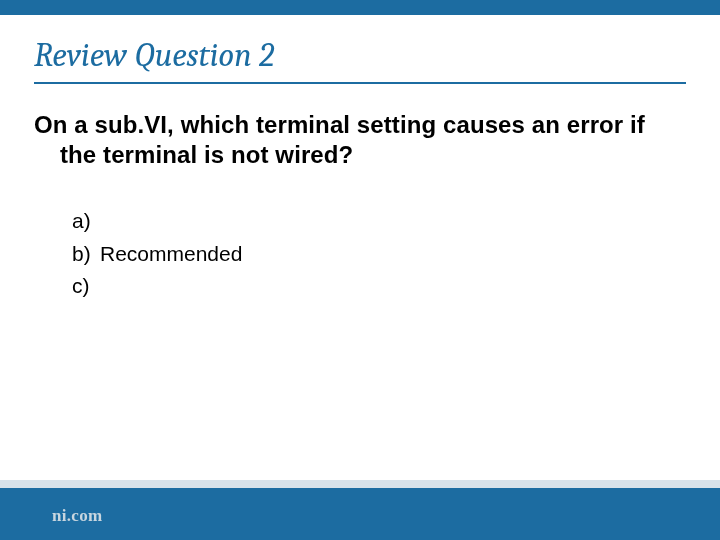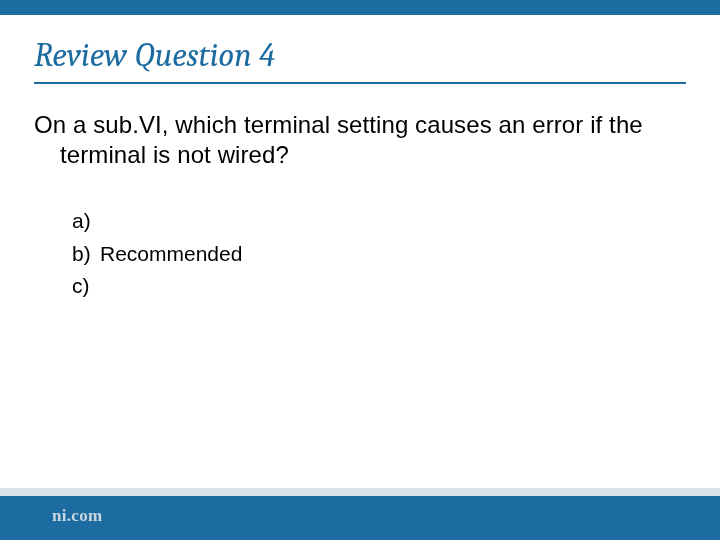--- a/index.html
+++ b/index.html
@@ -37,20 +37,21 @@
   }
   .question {
     position: absolute;
     top: 110px;
     left: 34px;
     width: 640px;
     font-size: 24px;
     line-height: 1.25;
     color: #000;
     letter-spacing: 0.1px;
+    font-weight: bold;
   }
   .question .indent {
     display: block;
     padding-left: 26px;
     text-indent: -26px;
   }
   .options {
     position: absolute;
     top: 205px;
     left: 72px;
@@ -67,21 +68,21 @@
     width: 28px;
     flex: 0 0 28px;
   }
   .option.correct .text {
     font-weight: 700;
   }
   .bottom-bar {
     position: absolute;
     bottom: 0; left: 0;
     width: 100%;
-    height: 44px;
+    height: 52px;
     background: #1c6ca1;
     text-align: center;
   }
   .bottom-bar::before {
     content: "";
     position: absolute;
     top: -8px; left: 0;
     width: 100%;
     height: 8px;
     background: #d7e2ea;
@@ -96,21 +97,21 @@
     font-size: 17px;
     letter-spacing: 0.3px;
   }
 </style>
 </head>
 <body>
 
 <div class="slide">
   <div class="top-bar"></div>
 
-  <div class="title">Review Question 4</div>
+  <div class="title">Review Question 2</div>
   <div class="title-underline"></div>
 
   <div class="question">
     <span class="indent">
       <span>On a sub.VI, which terminal setting causes an</span>
       <span>error if the terminal is not wired?</span>
     </span>
   </div>
 
   <div class="options">

